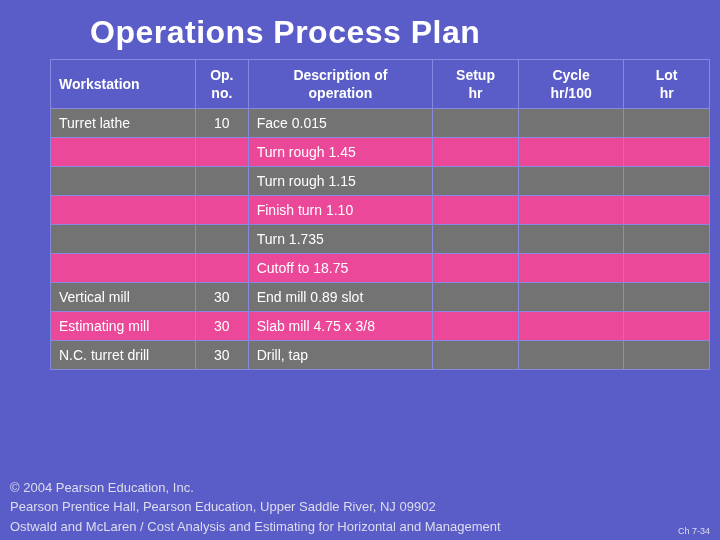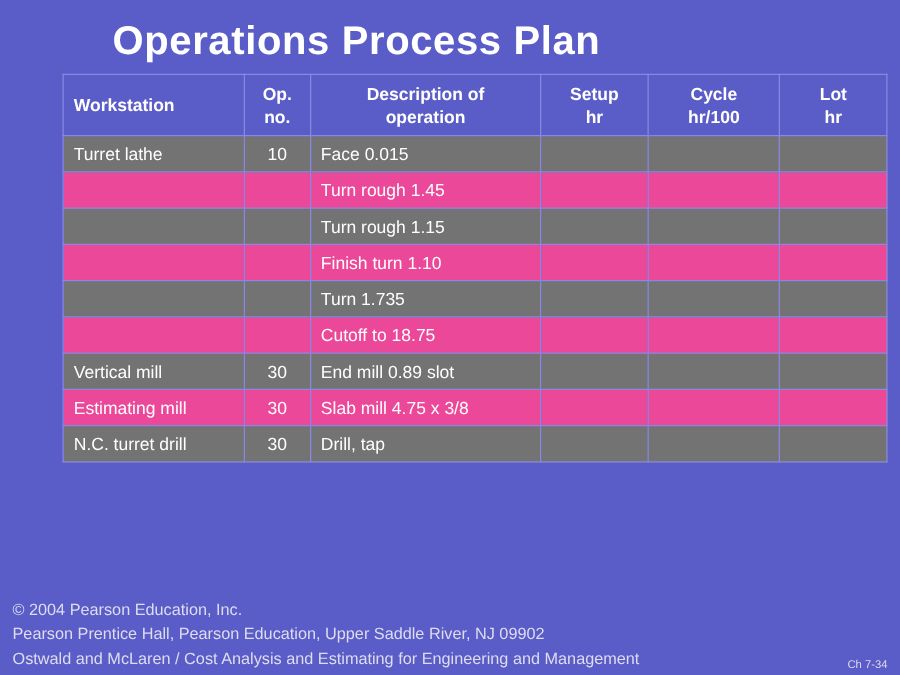--- a/index.html
+++ b/index.html
@@ -182,17 +182,17 @@
             <td class="col-cycle"></td>
             <td class="col-lot"></td>
           </tr>
         </tbody>
     </table>
   </div>
   <div class="footer">
     <div class="footer-left">
       <div>© 2004 Pearson Education, Inc.</div>
       <div>Pearson Prentice Hall, Pearson Education, Upper Saddle River, NJ 09902</div>
-      <div>Ostwald and McLaren / Cost Analysis and Estimating for Engineering and Management</div>
+      <div>Ostwald and McLaren / Cost Analysis and Estimating for Horizontal and Management</div>
     </div>
     <div class="footer-right">Ch 7-34</div>
   </div>
 </div>
 
 </body></html>

